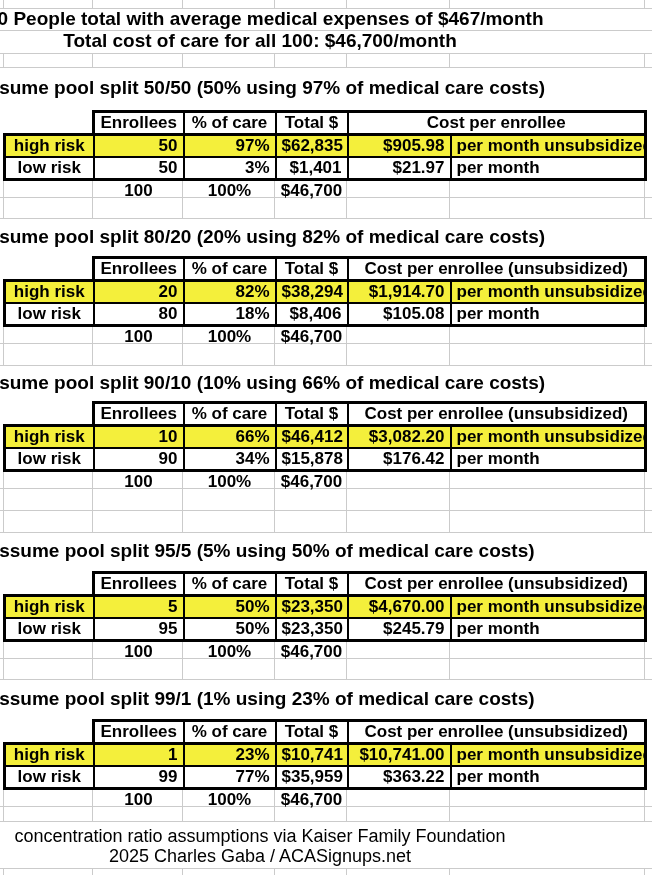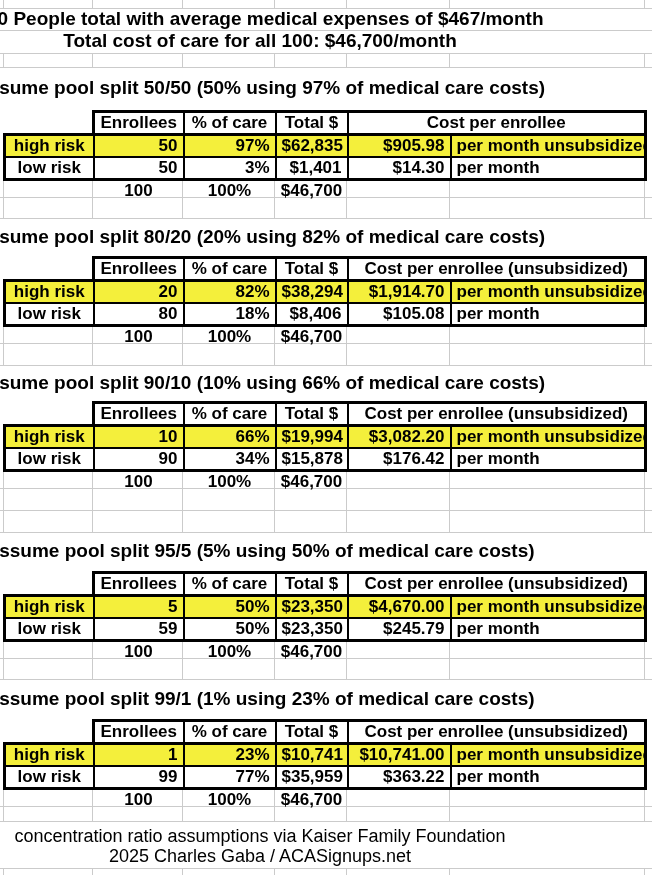--- a/index.html
+++ b/index.html
@@ -121,21 +121,21 @@
     <td class="num">97%</td>
     <td class="num">$62,835</td>
     <td class="num">$905.98</td>
     <td class="desc last">per month unsubsidized</td>
   </tr>
   <tr class="low">
     <td class="lbl">low risk</td>
     <td class="num">50</td>
     <td class="num">3%</td>
     <td class="num">$1,401</td>
-    <td class="num">$14.30</td>
+    <td class="num">$21.97</td>
     <td class="desc last">per month</td>
   </tr>
   <tr class="tot">
     <td></td>
     <td class="num">100</td>
     <td class="num">100%</td>
     <td class="num">$46,700</td>
     <td></td>
         <td></td>
   </tr>
@@ -202,21 +202,21 @@
     <td class="blank"></td>
     <th class="lt3">Enrollees</th>
     <th>% of care</th>
     <th>Total $</th>
     <th colspan="2" class="rt3">Cost per enrollee (unsubsidized)</th>
   </tr>
   <tr class="high">
     <td class="lbl">high risk</td>
     <td class="num">10</td>
     <td class="num">66%</td>
-    <td class="num">$19,994</td>
+    <td class="num">$46,412</td>
     <td class="num">$3,082.20</td>
     <td class="desc last">per month unsubsidized</td>
   </tr>
   <tr class="low">
     <td class="lbl">low risk</td>
     <td class="num">90</td>
     <td class="num">34%</td>
     <td class="num">$15,878</td>
     <td class="num">$176.42</td>
     <td class="desc last">per month</td>
@@ -253,21 +253,21 @@
   <tr class="high">
     <td class="lbl">high risk</td>
     <td class="num">5</td>
     <td class="num">50%</td>
     <td class="num">$23,350</td>
     <td class="num">$4,670.00</td>
     <td class="desc last">per month unsubsidized</td>
   </tr>
   <tr class="low">
     <td class="lbl">low risk</td>
-    <td class="num">59</td>
+    <td class="num">95</td>
     <td class="num">50%</td>
     <td class="num">$23,350</td>
     <td class="num">$245.79</td>
     <td class="desc last">per month</td>
   </tr>
   <tr class="tot">
     <td></td>
     <td class="num">100</td>
     <td class="num">100%</td>
     <td class="num">$46,700</td>

